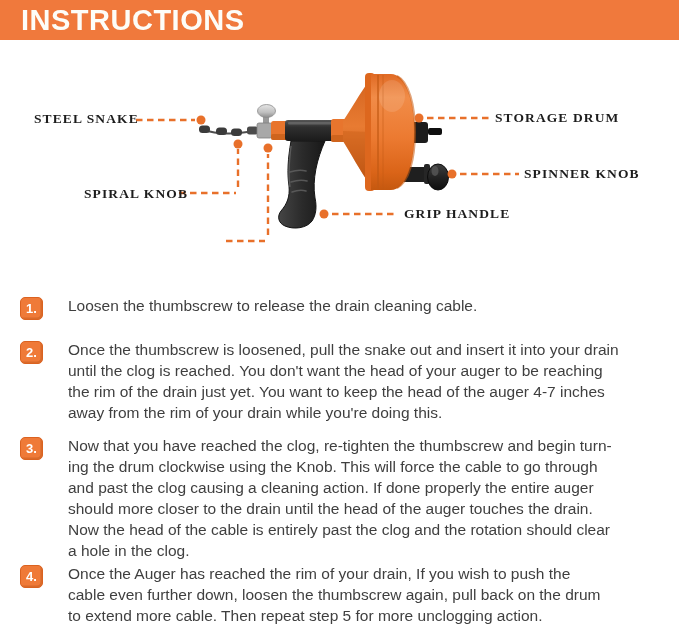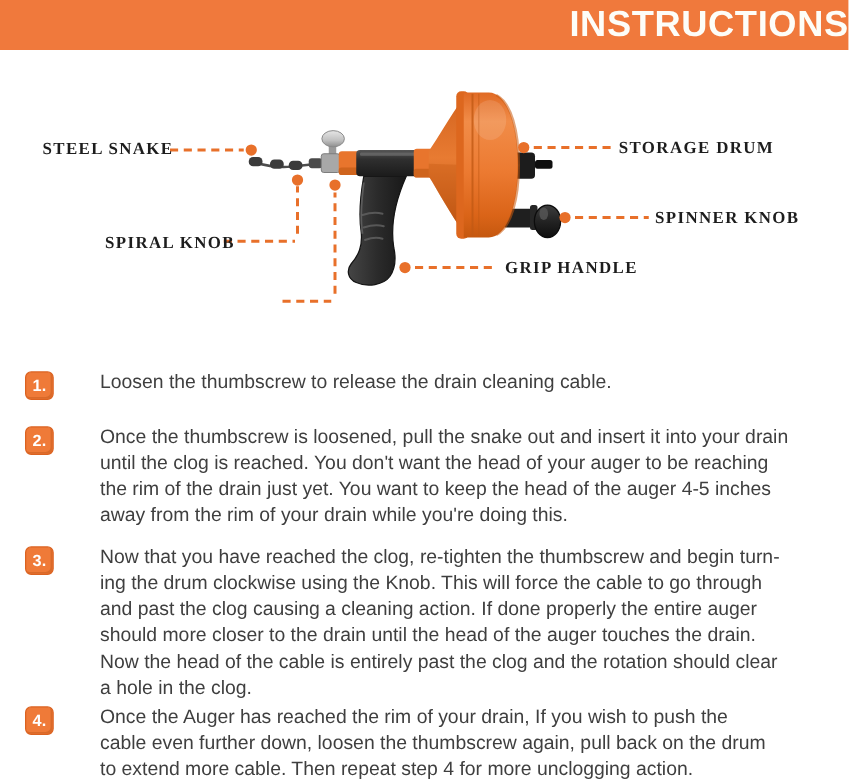--- a/index.html
+++ b/index.html
@@ -10,21 +10,21 @@
     font-family:"Liberation Sans", sans-serif;
   }
   
   .banner {
     position:absolute; top:0; left:0; width:679px; height:40px;
     background:#F0793C;
   }
   .banner h1 {
     font-family:"Liberation Sans", sans-serif;
     font-size:29px; font-weight:bold; color:#FDFDF8;
-    line-height:40px; padding-left:21px; letter-spacing:0.5px;text-align:right;
+    line-height:40px; padding-left:21px; letter-spacing:0.5px;
   }
   
   .diagram { position:absolute; top:60px; left:0; width:679px; height:230px; }
   .diagram svg { position:absolute; top:0; left:0; }
   .lbl {
     position:absolute; white-space:nowrap;
     font-family:"Liberation Serif", serif; font-weight:bold;
     font-size:13.5px; letter-spacing:1.1px; color:#1d1d1d;
   }
   .lbl-steel-snake  { left:34px;  top:51px;  width:98px; text-align:right; }
@@ -41,21 +41,20 @@
     width:23px; height:23px; border-radius:5px;
     background:#EF7A38; border:1px solid #DB6220;
     box-shadow: inset -1.5px -1.5px 0 rgba(150,60,0,0.25);
     color:#ffffff; font-weight:bold; font-size:13px;
     text-align:center; line-height:21px;
   }
   .step-text {
     position:absolute; left:68px; top:-2px; width:600px;
     font-size:15.5px; line-height:21px; color:#3f3f3f;
     white-space:pre-line;
-    margin-left:12px;
   }
   .step-1 { top:297px; } .step-2 { top:341px; }
   .step-3 { top:437px; } .step-4 { top:565px; }
 </style>
 </head>
 <body>
 
 <div class="page">
 
   <header class="banner">
@@ -180,33 +179,33 @@
 
   <div class="steps">
     <div class="step step-1">
       <span class="badge">1.</span>
       <p class="step-text">Loosen the thumbscrew to release the drain cleaning cable.</p>
     </div>
     <div class="step step-2">
       <span class="badge">2.</span>
       <p class="step-text">Once the thumbscrew is loosened, pull the snake out and insert it into your drain
 until the clog is reached. You don't want the head of your auger to be reaching
-the rim of the drain just yet. You want to keep the head of the auger 4-5 inches
+the rim of the drain just yet. You want to keep the head of the auger 4-7 inches
 away from the rim of your drain while you're doing this.</p>
     </div>
     <div class="step step-3">
       <span class="badge">3.</span>
       <p class="step-text">Now that you have reached the clog, re-tighten the thumbscrew and begin turn-
 ing the drum clockwise using the Knob. This will force the cable to go through
 and past the clog causing a cleaning action. If done properly the entire auger
 should more closer to the drain until the head of the auger touches the drain.
 Now the head of the cable is entirely past the clog and the rotation should clear
 a hole in the clog.</p>
     </div>
     <div class="step step-4">
       <span class="badge">4.</span>
       <p class="step-text">Once the Auger has reached the rim of your drain, If you wish to push the
 cable even further down, loosen the thumbscrew again, pull back on the drum
-to extend more cable. Then repeat step 4 for more unclogging action.</p>
+to extend more cable. Then repeat step 5 for more unclogging action.</p>
     </div>
   </div>
 
 </div>
 
 </body></html>

